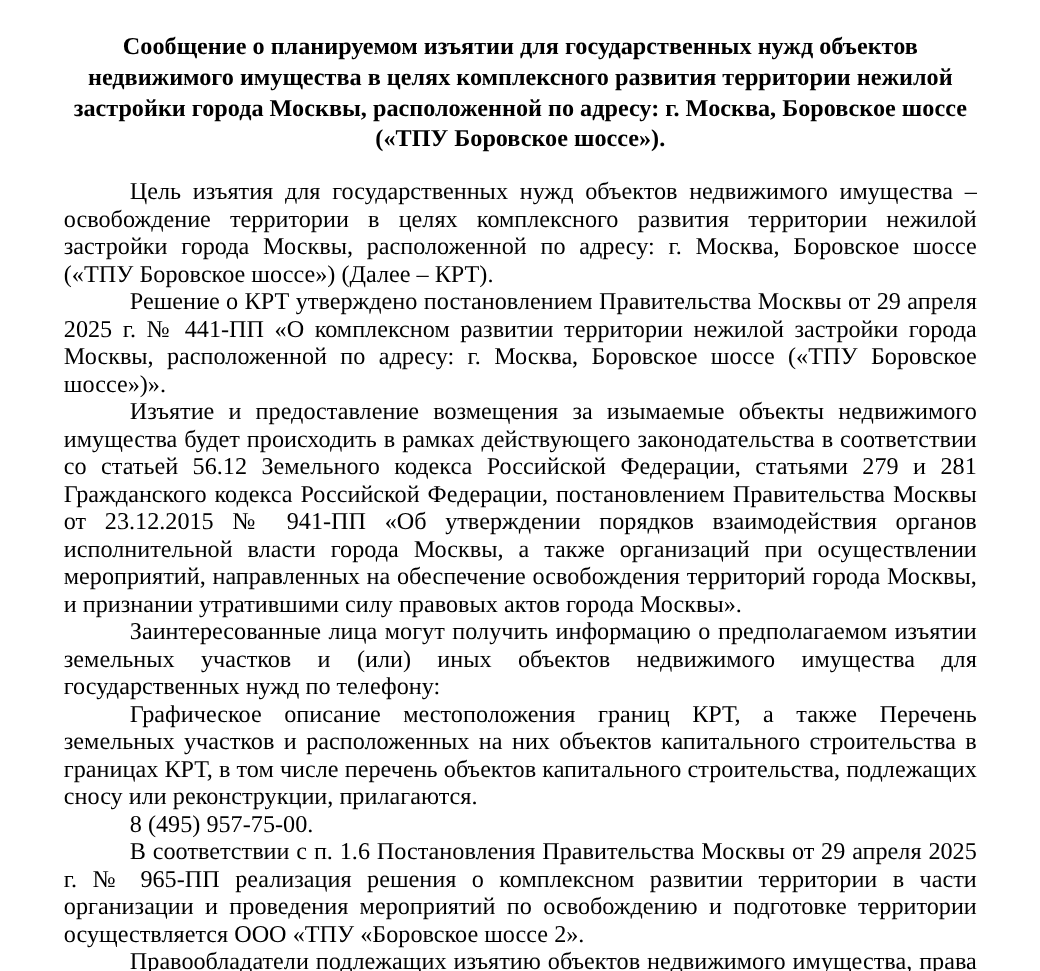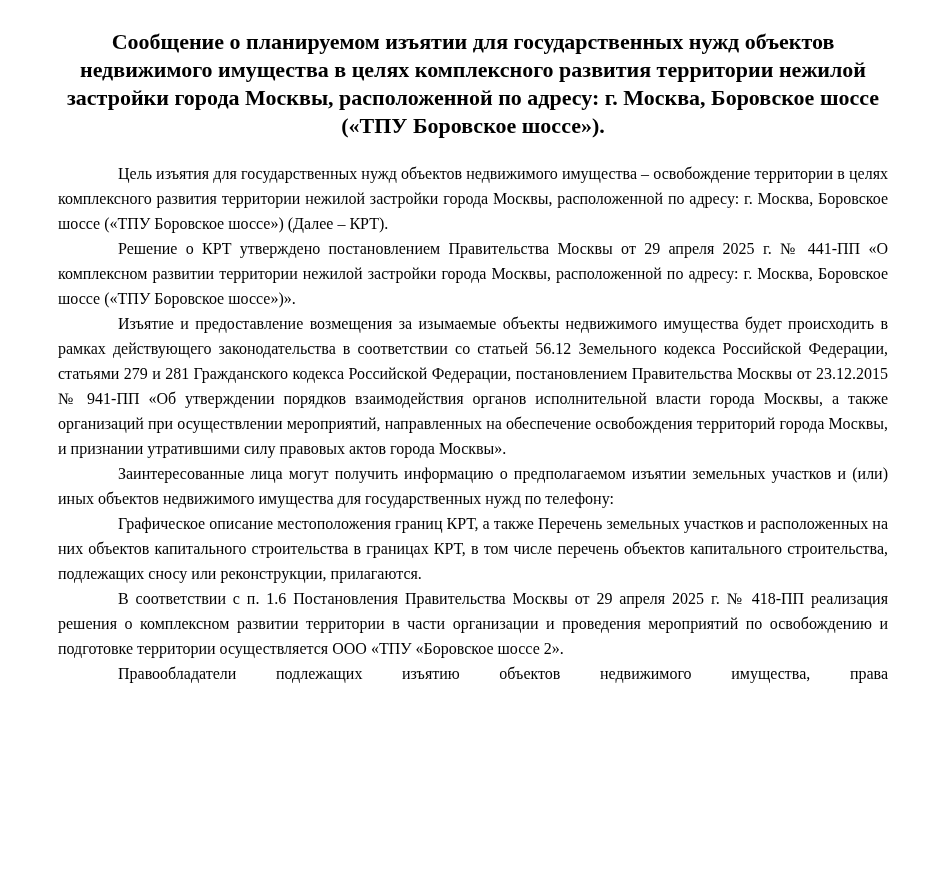--- a/index.html
+++ b/index.html
@@ -24,21 +24,21 @@
   }
   .doc-title {
     margin: 0 0 21px 0;
     font-size: 22px;
     line-height: 28px;
     font-weight: bold;
     text-align: center;
   }
   .para {
     margin: 0;
-    font-size: 16px;
+    font-size: 22px;
     line-height: 25px;
     text-align: justify;
     text-indent: 60px;
   }
   
   .para-cutoff {
     text-align-last: justify;
   }
 </style>
 </head>
@@ -51,18 +51,19 @@
   <p class="para">Цель изъятия для государственных нужд объектов недвижимого имущества – освобождение территории в целях комплексного развития территории нежилой застройки города Москвы, расположенной по адресу: г. Москва, Боровское шоссе («ТПУ Боровское шоссе») (Далее – КРТ).</p>
 
   <p class="para">Решение о КРТ утверждено постановлением Правительства Москвы от 29 апреля 2025 г. № 441-ПП «О комплексном развитии территории нежилой застройки города Москвы, расположенной по адресу: г. Москва, Боровское шоссе («ТПУ Боровское шоссе»)».</p>
 
   <p class="para">Изъятие и предоставление возмещения за изымаемые объекты недвижимого имущества будет происходить в рамках действующего законодательства в соответствии со статьей 56.12 Земельного кодекса Российской Федерации, статьями 279 и 281 Гражданского кодекса Российской Федерации, постановлением Правительства Москвы от 23.12.2015 № 941-ПП «Об утверждении порядков взаимодействия органов исполнительной власти города Москвы, а также организаций при осуществлении мероприятий, направленных на обеспечение освобождения территорий города Москвы, и признании утратившими силу правовых актов города Москвы».</p>
 
   <p class="para">Заинтересованные лица могут получить информацию о предполагаемом изъятии земельных участков и (или) иных объектов недвижимого имущества для государственных нужд по телефону:</p>
 
   <p class="para">Графическое описание местоположения границ КРТ, а также Перечень земельных участков и расположенных на них объектов капитального строительства в границах КРТ, в том числе перечень объектов капитального строительства, подлежащих сносу или реконструкции, прилагаются.</p>
 
+  <p class="para">8 (495) 957-75-00.</p>
 
-  <p class="para">В соответствии с п. 1.6 Постановления Правительства Москвы от 29 апреля 2025 г. № 418-ПП реализация решения о комплексном развитии территории в части организации и проведения мероприятий по освобождению и подготовке территории осуществляется ООО «ТПУ «Боровское шоссе 2».</p>
+  <p class="para">В соответствии с п. 1.6 Постановления Правительства Москвы от 29 апреля 2025 г. № 965-ПП реализация решения о комплексном развитии территории в части организации и проведения мероприятий по освобождению и подготовке территории осуществляется ООО «ТПУ «Боровское шоссе 2».</p>
 
   <p class="para para-cutoff">Правообладатели подлежащих изъятию объектов недвижимого имущества, права</p>
 
 </div>
 
 </body></html>

